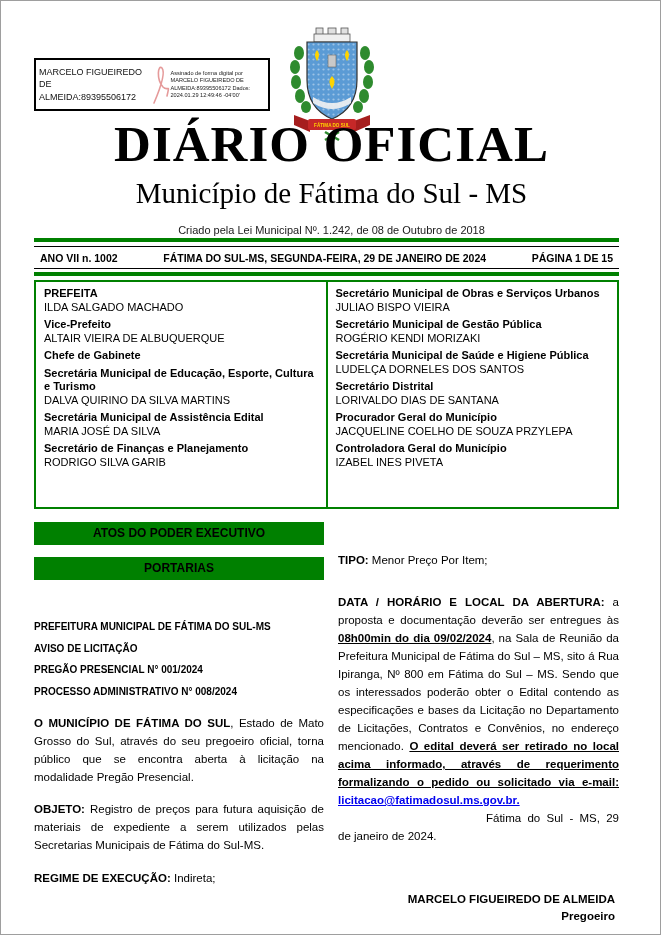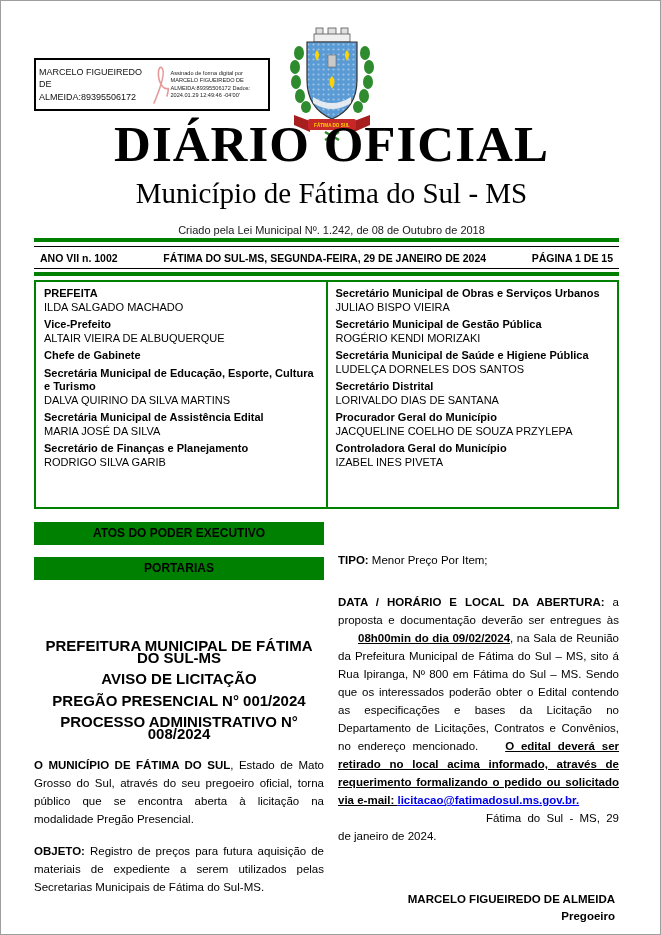--- a/index.html
+++ b/index.html
@@ -53,28 +53,28 @@
   .main{position:absolute;left:33px;top:521px;width:585px;display:flex;gap:14px;}
   .col-left{width:290px;flex:0 0 290px;}
   .col-right{
     width:281px;flex:0 0 281px;box-sizing:border-box;padding-top:29px;
     font-size:11.5px;line-height:18px;text-align:justify;
   }
   .banner{
     height:23px;background:#008000;color:#000000;font-weight:bold;font-size:12px;
     text-align:center;line-height:23px;margin-bottom:12px;
   }
-  .notice-headers{margin-top:60px;text-align:center;font-weight:bold;font-size:15px;}
+  .notice-headers{margin-top:41px;text-align:left;font-weight:bold;font-size:10px;}
   .notice-headers p{margin:0 0 10px 0;line-height:11.5px;}
   .para{text-align:justify;font-size:11.5px;line-height:18px;margin:0;}
   .p-intro{margin-top:17px;}
   .p-objeto{margin-top:14px;}
   .p-regime{margin-top:15px;}
   .bold{font-weight:bold;}
-  .bold-u{font-weight:bold;text-decoration:underline;margin-left:20px;}
+  .bold-u{font-weight:bold;text-decoration:underline;}
   .p-abertura{margin-top:24px;}
   .p-dateline{margin:0;text-indent:148px;}
   .email-link{color:#0000ee;font-weight:bold;text-decoration:underline;cursor:pointer;}
   .signer{margin-top:46px;text-align:right;font-weight:bold;line-height:17px;padding-right:4px;}
 </style>
 </head>
 <body>
 
 <div class="page">
 
@@ -214,20 +214,21 @@
         <p>PREFEITURA MUNICIPAL DE FÁTIMA DO SUL-MS</p>
         <p>AVISO DE LICITAÇÃO</p>
         <p>PREGÃO PRESENCIAL N° 001/2024</p>
         <p>PROCESSO ADMINISTRATIVO N° 008/2024</p>
       </div>
 
       <p class="para p-intro"><span class="bold">O MUNICÍPIO DE FÁTIMA DO SUL</span><span>, Estado de Mato Grosso do Sul, através do seu pregoeiro oficial, torna público que se encontra aberta à licitação na modalidade Pregão Presencial.</span></p>
 
       <p class="para p-objeto"><span class="bold">OBJETO:</span><span> Registro de preços para futura aquisição de materiais de expediente a serem utilizados pelas Secretarias Municipais de Fátima do Sul-MS.</span></p>
 
+      <p class="para p-regime"><span class="bold">REGIME DE EXECUÇÃO:</span><span> Indireta;</span></p>
     </div>
 
     <div class="col-right">
       <p class="para"><span class="bold">TIPO:</span><span> Menor Preço Por Item;</span></p>
 
       <p class="para p-abertura"><span class="bold">DATA / HORÁRIO E LOCAL DA ABERTURA:</span><span> a proposta e documentação deverão ser entregues às </span><span class="bold-u">08h00min do dia 09/02/2024</span><span>, na Sala de Reunião da Prefeitura Municipal de Fátima do Sul – MS, sito á Rua Ipiranga, Nº 800 em Fátima do Sul – MS. Sendo que os interessados poderão obter o Edital contendo as especificações e bases da Licitação no Departamento de Licitações, Contratos e Convênios, no endereço mencionado. </span><span class="bold-u">O edital deverá ser retirado no local acima informado, através de requerimento formalizando o pedido ou solicitado via e-mail: </span><a class="email-link">licitacao@fatimadosul.ms.gov.br.</a></p>
 
       <p class="para p-dateline">Fátima do Sul - MS, 29 de janeiro de 2024.</p>
 
       <div class="signer">

